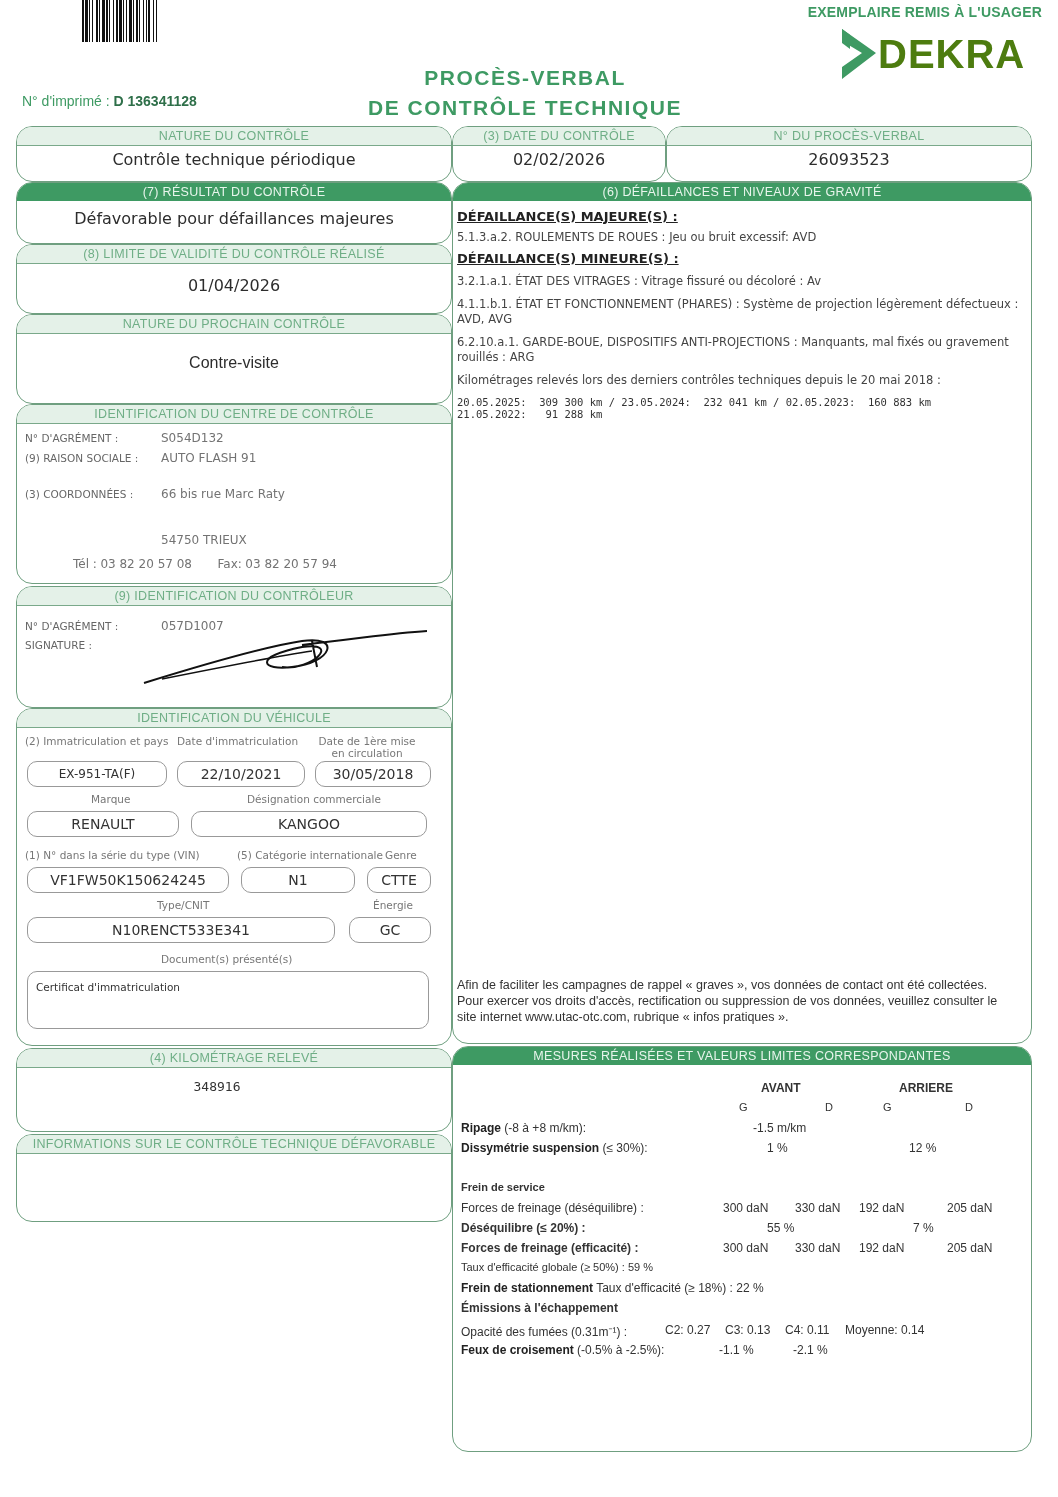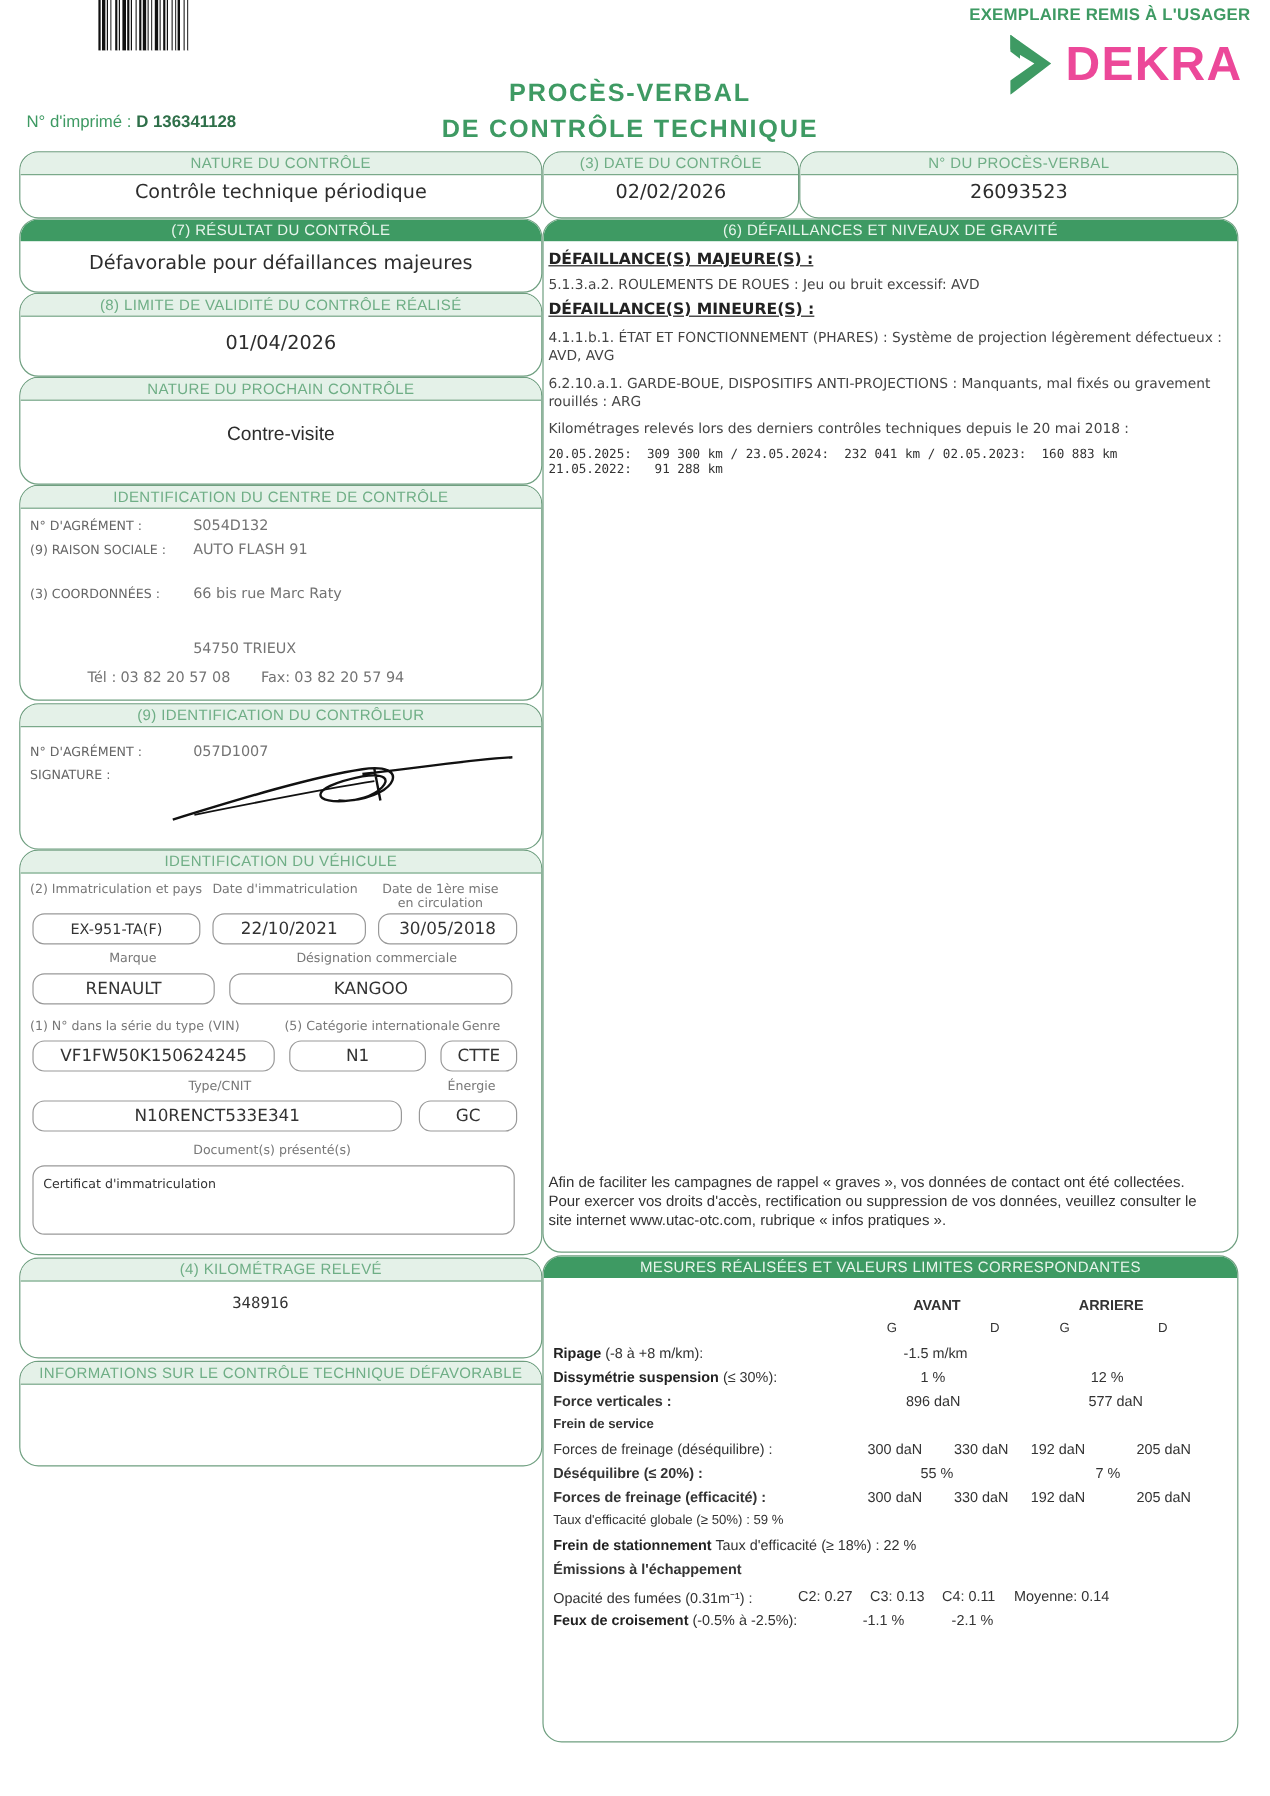--- a/index.html
+++ b/index.html
@@ -4,22 +4,22 @@
 <style>
   html, body { margin:0; padding:0; background:#ffffff; }
   body { width:1058px; height:1497px; position:relative; overflow:hidden;
          font-family:"DejaVu Sans", sans-serif; color:#2a2a2a; }
   .abs { position:absolute; }
   .barcode { left:82px; top:0; width:146px; height:42px; display:flex; gap:0; }
   .barcode span { display:block; height:100%; background:#111; }
   .copy-label { right:16px; top:4px; font-family:"Liberation Sans", sans-serif; font-weight:bold;
                 font-size:14px; color:#3e9a63; letter-spacing:0.2px; }
   .logo { left:838px; top:28px; height:52px; display:flex; align-items:center; }
-  .logo-text { font-family:"Liberation Sans", sans-serif; font-weight:bold; font-size:40px; color:#ec4899;
-               margin-left:10px; letter-spacing:1px; }
+  .logo-text { font-family:"Liberation Sans", sans-serif; font-weight:bold; font-size:40px; color:#4d7c0f;
+               letter-spacing:1px; }
   .title { left:300px; width:450px; text-align:center; font-family:"Liberation Sans", sans-serif;
            font-weight:bold; color:#3e9a63; font-size:21px; letter-spacing:1.5px; }
   .printed-no { left:22px; top:93px; font-family:"Liberation Sans", sans-serif; font-size:14px; color:#3e9a63; }
   .printed-no b { color:#2e6f49; }
 
   .box { position:absolute; border:1.5px solid #6f9f80; border-radius:16px; background:#fff; overflow:hidden; }
   .hdr { height:18px; line-height:18px; text-align:center; font-family:"Liberation Sans", sans-serif;
          font-size:12.5px; color:#6fae86; background:#e4f1e8; border-bottom:1.5px solid #7aa98a;
          letter-spacing:0.3px; text-transform:uppercase; }
   .hdr.dark { background:#3e9a63; color:#e8f5ec; border-bottom:none; }
@@ -208,20 +208,21 @@
 <div class="box" style="left:16px;top:1134px;width:434px;height:86px;">
   <div class="hdr">INFORMATIONS SUR LE CONTRÔLE TECHNIQUE DÉFAVORABLE</div>
 </div>
 
 <div class="box" style="left:452px;top:182px;width:578px;height:860px;">
   <div class="hdr dark">(6) DÉFAILLANCES ET NIVEAUX DE GRAVITÉ</div>
   <div style="position:absolute;left:4px;right:8px;top:26px;">
     <div class="def-h">DÉFAILLANCE(S) MAJEURE(S) :</div>
     <div class="def" style="margin-top:6px;">5.1.3.a.2. ROULEMENTS DE ROUES : Jeu ou bruit excessif: AVD</div>
     <div class="def-h" style="margin-top:6px;">DÉFAILLANCE(S) MINEURE(S) :</div>
+    <div class="def" style="margin-top:8px;">3.2.1.a.1. ÉTAT DES VITRAGES : Vitrage fissuré ou décoloré : Av</div>
     <div class="def" style="margin-top:8px;">4.1.1.b.1. ÉTAT ET FONCTIONNEMENT (PHARES) : Système de projection légèrement défectueux : AVD, AVG</div>
     <div class="def" style="margin-top:8px;">6.2.10.a.1. GARDE-BOUE, DISPOSITIFS ANTI-PROJECTIONS : Manquants, mal fixés ou gravement rouillés : ARG</div>
     <div class="def" style="margin-top:8px;">Kilométrages relevés lors des derniers contrôles techniques depuis le 20 mai 2018 :</div>
     <div class="mono" style="margin-top:8px;">20.05.2025:  309 300 km / 23.05.2024:  232 041 km / 02.05.2023:  160 883 km</div>
     <div class="mono">21.05.2022:   91 288 km</div>
   </div>
   <div style="position:absolute;left:4px;right:14px;top:794px;font-family:'Liberation Sans',sans-serif;font-size:12.5px;color:#333;line-height:16px;">Afin de faciliter les campagnes de rappel « graves », vos données de contact ont été collectées. Pour exercer vos droits d'accès, rectification ou suppression de vos données, veuillez consulter le site internet www.utac-otc.com, rubrique « infos pratiques ».</div>
 </div>
 
 <div class="box meas" style="left:452px;top:1046px;width:578px;height:404px;">
@@ -237,25 +238,20 @@
     <span style="left:504px;">D</span>
   </div>
   <div class="row" style="top:74px;">
     <span style="left:0;"><b>Ripage</b> <span style="position:static;">(-8 à +8 m/km):</span></span>
     <span style="left:292px;">-1.5 m/km</span>
   </div>
   <div class="row" style="top:94px;">
     <span style="left:0;"><b>Dissymétrie suspension</b> <span style="position:static;">(≤ 30%):</span></span>
     <span style="left:306px;">1 %</span>
     <span style="left:448px;">12 %</span>
-  </div>
-  <div class="row" style="top:114px;">
-    <span style="left:0;font-weight:bold;">Force verticales :</span>
-    <span style="left:294px;">896 daN</span>
-    <span style="left:446px;">577 daN</span>
   </div>
   <div class="row" style="top:134px;">
     <span style="left:0;font-weight:bold;font-size:11px;">Frein de service</span>
   </div>
   <div class="row" style="top:154px;">
     <span style="left:0;">Forces de freinage (déséquilibre) :</span>
     <span style="left:262px;">300 daN</span>
     <span style="left:334px;">330 daN</span>
     <span style="left:398px;">192 daN</span>
     <span style="left:486px;">205 daN</span>

